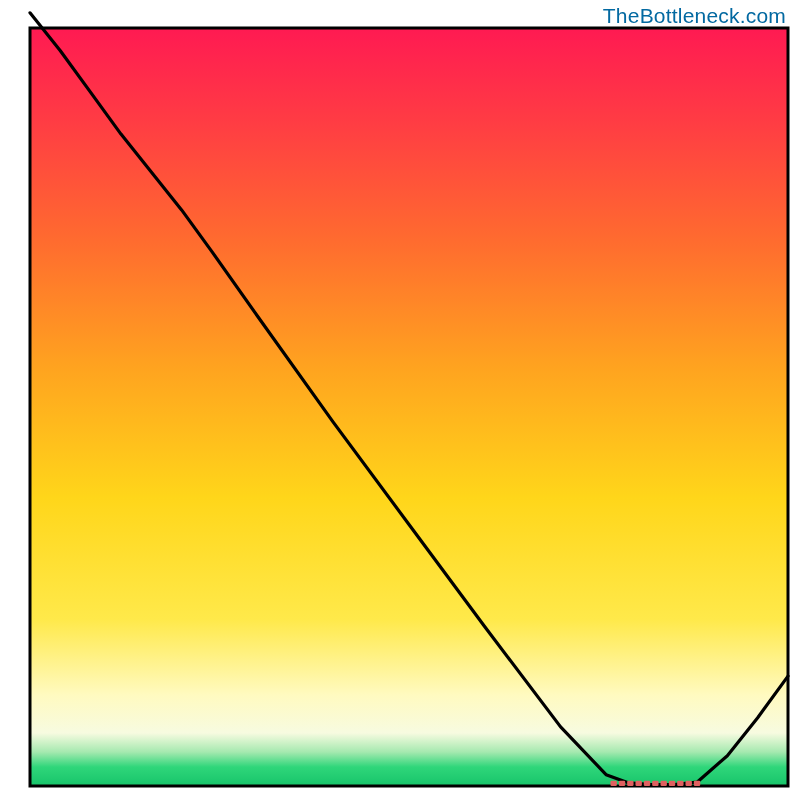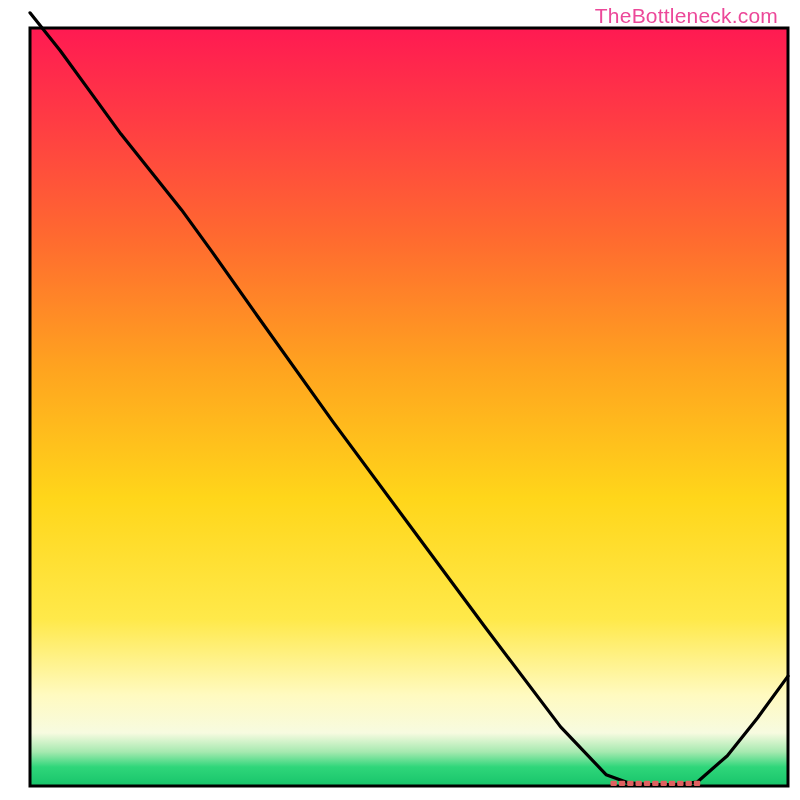--- a/index.html
+++ b/index.html
@@ -12,23 +12,23 @@
     overflow: hidden;
   }
   .container {
     position: relative;
     width: 800px;
     height: 800px;
   }
   .watermark {
     position: absolute;
     top: 4px;
-    right: 22px;
+    right: 14px;
     font-size: 21px;
-    color: #ec4899;
+    color: #0369a1;
     font-weight: 500;
     letter-spacing: 0.2px;
     z-index: 10;
   }
   svg {
     display: block;
   }
 </style>
 </head>
 <body>

